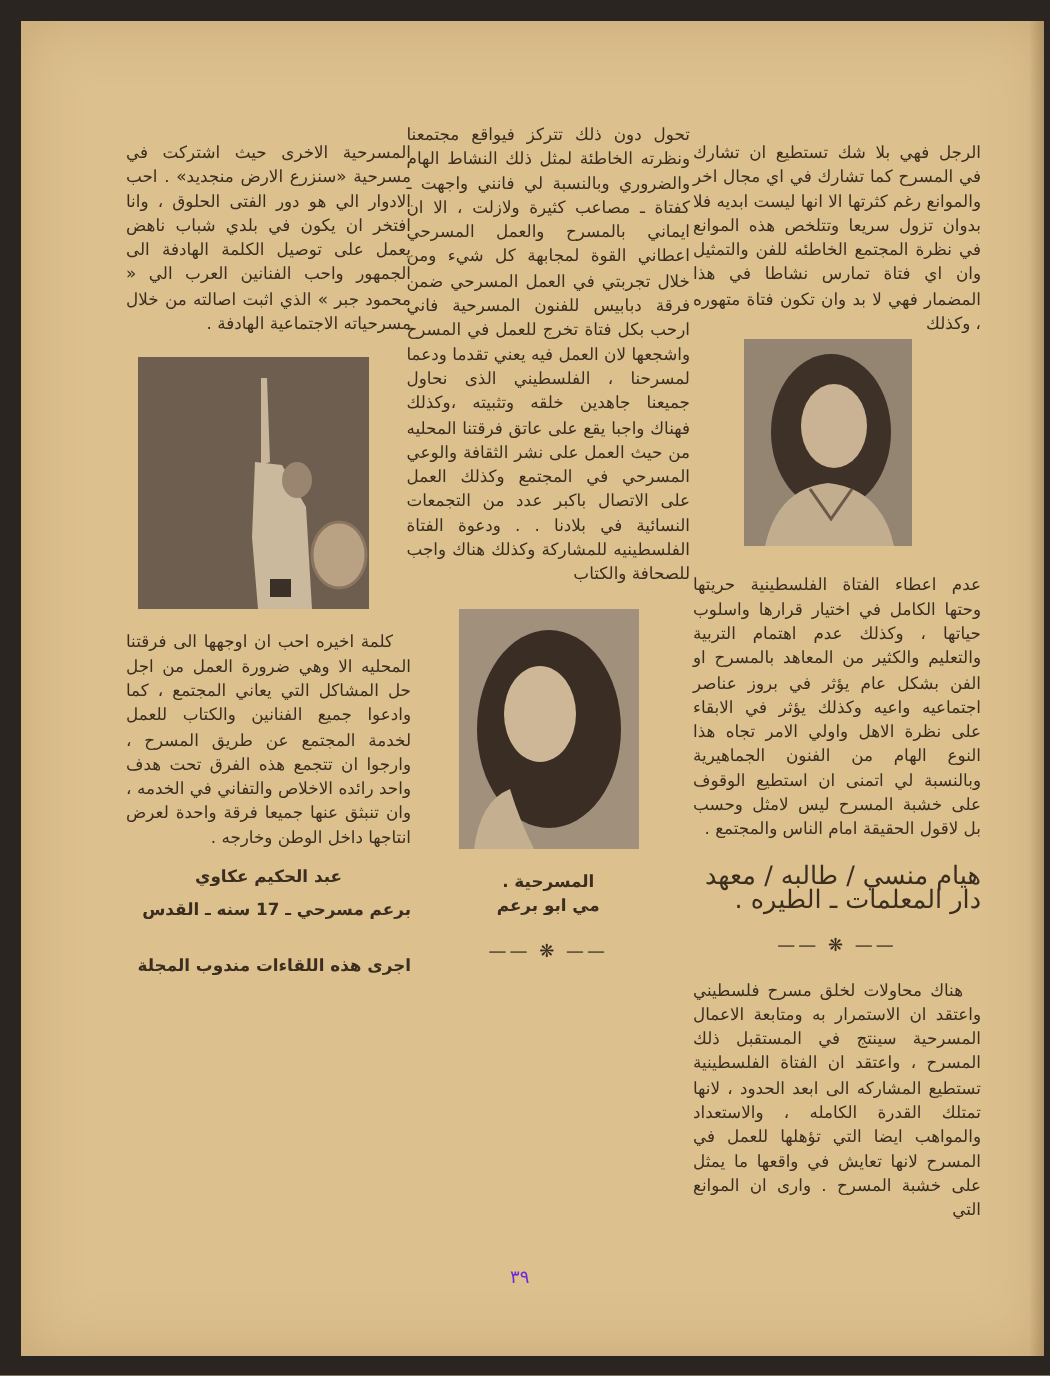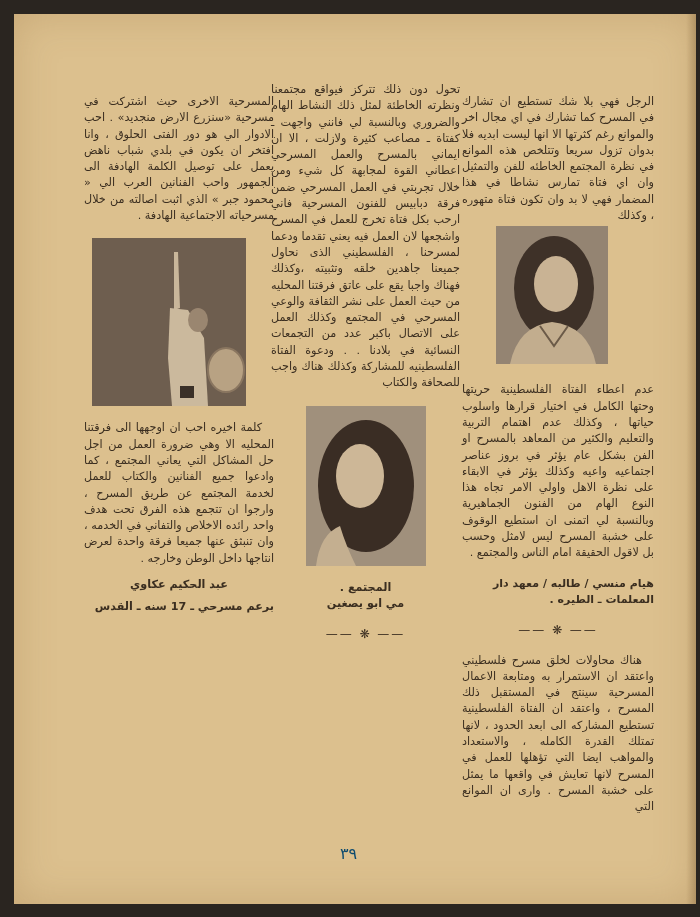--- a/index.html
+++ b/index.html
@@ -10,22 +10,22 @@
   .col { position:absolute; direction:rtl; text-align:justify; color:#3b2e20; font-size:11.2px; line-height:16.3px; }
   .col p { margin:0; }
   .col-right { left:448px; top:80px; width:192px; }
   .col-mid { left:257px; top:68px; width:189px; }
   .col-left { left:70px; top:80px; width:190px; }
   .photo { position:absolute; background:#7a6a58; overflow:hidden; }
   .photo svg { width:100%; height:100%; display:block; }
   .sep { text-align:center; margin:8px 0; font-size:12px; color:#3b2e20; letter-spacing:2px; }
   .bold { font-weight:bold; }
   .center { text-align:center; }
-  .signature { font-weight:bold; font-size:11px; text-align:right; }
-  .pagenum { position:absolute; left:326px; top:830px; font-size:16px; color:#0c4a6e; direction:rtl; }
+  .signature { font-weight:normal; font-size:17px; text-align:right; }
+  .pagenum { position:absolute; left:326px; top:830px; font-size:12px; color:#6d28d9; direction:rtl; }
   .indent { text-indent:12px; }
   .gap { height:16px; }
 </style>
 </head>
 <body>
 
 <div class="page">
 
   <div class="col col-right">
     <p>الرجل فهي بلا شك تستطيع ان تشارك في المسرح كما تشارك في اي مجال اخر والموانع رغم كثرتها الا انها ليست ابديه فلا بدوان تزول سريعا وتتلخص هذه الموانع في نظرة المجتمع الخاطئه للفن والتمثيل وان اي فتاة تمارس نشاطا في هذا المضمار فهي لا بد وان تكون فتاة متهوره ، وكذلك</p>
@@ -33,32 +33,33 @@
     <p style="margin-top:8px;">عدم اعطاء الفتاة الفلسطينية حريتها وحتها الكامل في اختيار قرارها واسلوب حياتها ، وكذلك عدم اهتمام التربية والتعليم والكثير من المعاهد بالمسرح او الفن بشكل عام يؤثر في بروز عناصر اجتماعيه واعيه وكذلك يؤثر في الابقاء على نظرة الاهل واولي الامر تجاه هذا النوع الهام من الفنون الجماهيرية وبالنسبة لي اتمنى ان استطيع الوقوف على خشبة المسرح ليس لامثل وحسب بل لاقول الحقيقة امام الناس والمجتمع .</p>
     <p class="signature" style="margin-top:14px;">هيام منسي / طالبه / معهد دار المعلمات ـ الطيره .</p>
     <div class="sep" style="margin-top:14px;">—— ❋ ——</div>
     <p class="indent" style="margin-top:14px;">هناك محاولات لخلق مسرح فلسطيني واعتقد ان الاستمرار به ومتابعة الاعمال المسرحية سينتج في المستقبل ذلك المسرح ، واعتقد ان الفتاة الفلسطينية تستطيع المشاركه الى ابعد الحدود ، لانها تمتلك القدرة الكامله ، والاستعداد والمواهب ايضا التي تؤهلها للعمل في المسرح لانها تعايش في واقعها ما يمثل على خشبة المسرح . وارى ان الموانع التي</p>
   </div>
 
   <div class="col col-mid">
     <p>تحول دون ذلك تتركز فيواقع مجتمعنا ونظرته الخاطئة لمثل ذلك النشاط الهام والضروري وبالنسبة لي فانني واجهت ـ كفتاة ـ مصاعب كثيرة ولازلت ، الا ان ايماني بالمسرح والعمل المسرحي اعطاني القوة لمجابهة كل شيء ومن خلال تجربتي في العمل المسرحي ضمن فرقة دبابيس للفنون المسرحية فاني ارحب بكل فتاة تخرج للعمل في المسرح واشجعها لان العمل فيه يعني تقدما ودعما لمسرحنا ، الفلسطيني الذى نحاول جميعنا جاهدين خلقه وتثبيته ،وكذلك فهناك واجبا يقع على عاتق فرقتنا المحليه من حيث العمل على نشر الثقافة والوعي المسرحي في المجتمع وكذلك العمل على الاتصال باكبر عدد من التجمعات النسائية في بلادنا . . ودعوة الفتاة الفلسطينيه للمشاركة وكذلك هناك واجب للصحافة والكتاب</p>
     <div style="height:172px;"></div>
     <div class="gap"></div>
-    <p class="center bold">المجتمع .</p>
-    <p class="center bold">مي ابو يصغين</p>
+    <p class="center bold">المسرحية .</p>
+    <p class="center bold">مي ابو برعم</p>
     <div class="sep" style="margin-top:14px;">—— ❋ ——</div>
   </div>
 
   <div class="col col-left">
     <p>المسرحية الاخرى حيث اشتركت في مسرحية «سنزرع الارض منجديد» . احب الادوار الي هو دور الفتى الحلوق ، وانا افتخر ان يكون في بلدي شباب ناهض يعمل على توصيل الكلمة الهادفة الى الجمهور واحب الفنانين العرب الي « محمود جبر » الذي اثبت اصالته من خلال مسرحياته الاجتماعية الهادفة .</p>
     <div style="height:180px;"></div>
     <div class="gap"></div>
     <p class="indent">كلمة اخيره احب ان اوجهها الى فرقتنا المحليه الا وهي ضرورة العمل من اجل حل المشاكل التي يعاني المجتمع ، كما وادعوا جميع الفنانين والكتاب للعمل لخدمة المجتمع عن طريق المسرح ، وارجوا ان تتجمع هذه الفرق تحت هدف واحد رائده الاخلاص والتفاني في الخدمه ، وان تنبثق عنها جميعا فرقة واحدة لعرض انتاجها داخل الوطن وخارجه .</p>
     <p class="center bold" style="margin-top:10px;">عبد الحكيم عكاوي</p>
     <p class="bold" style="margin-top:6px;">برعم مسرحي ـ 17 سنه ـ القدس</p>
+    <p class="bold" style="margin-top:20px;">اجرى هذه اللقاءات مندوب المجلة</p>
   </div>
 
   <div class="photo" style="left:482px; top:212px; width:112px; height:138px; background:#8a7a66;">
     <svg viewBox="0 0 112 138">
       <rect width="112" height="138" fill="#948472"></rect>
       <ellipse cx="58" cy="62" rx="40" ry="52" fill="#3e3128"></ellipse>
       <ellipse cx="60" cy="58" rx="22" ry="28" fill="#c9b394"></ellipse>
       <path d="M14 138 Q22 100 56 96 Q92 100 100 138 Z" fill="#c2ad8e"></path>
       <path d="M44 100 L58 120 L72 100" fill="none" stroke="#6b5a48" stroke-width="2"></path>
     </svg>

